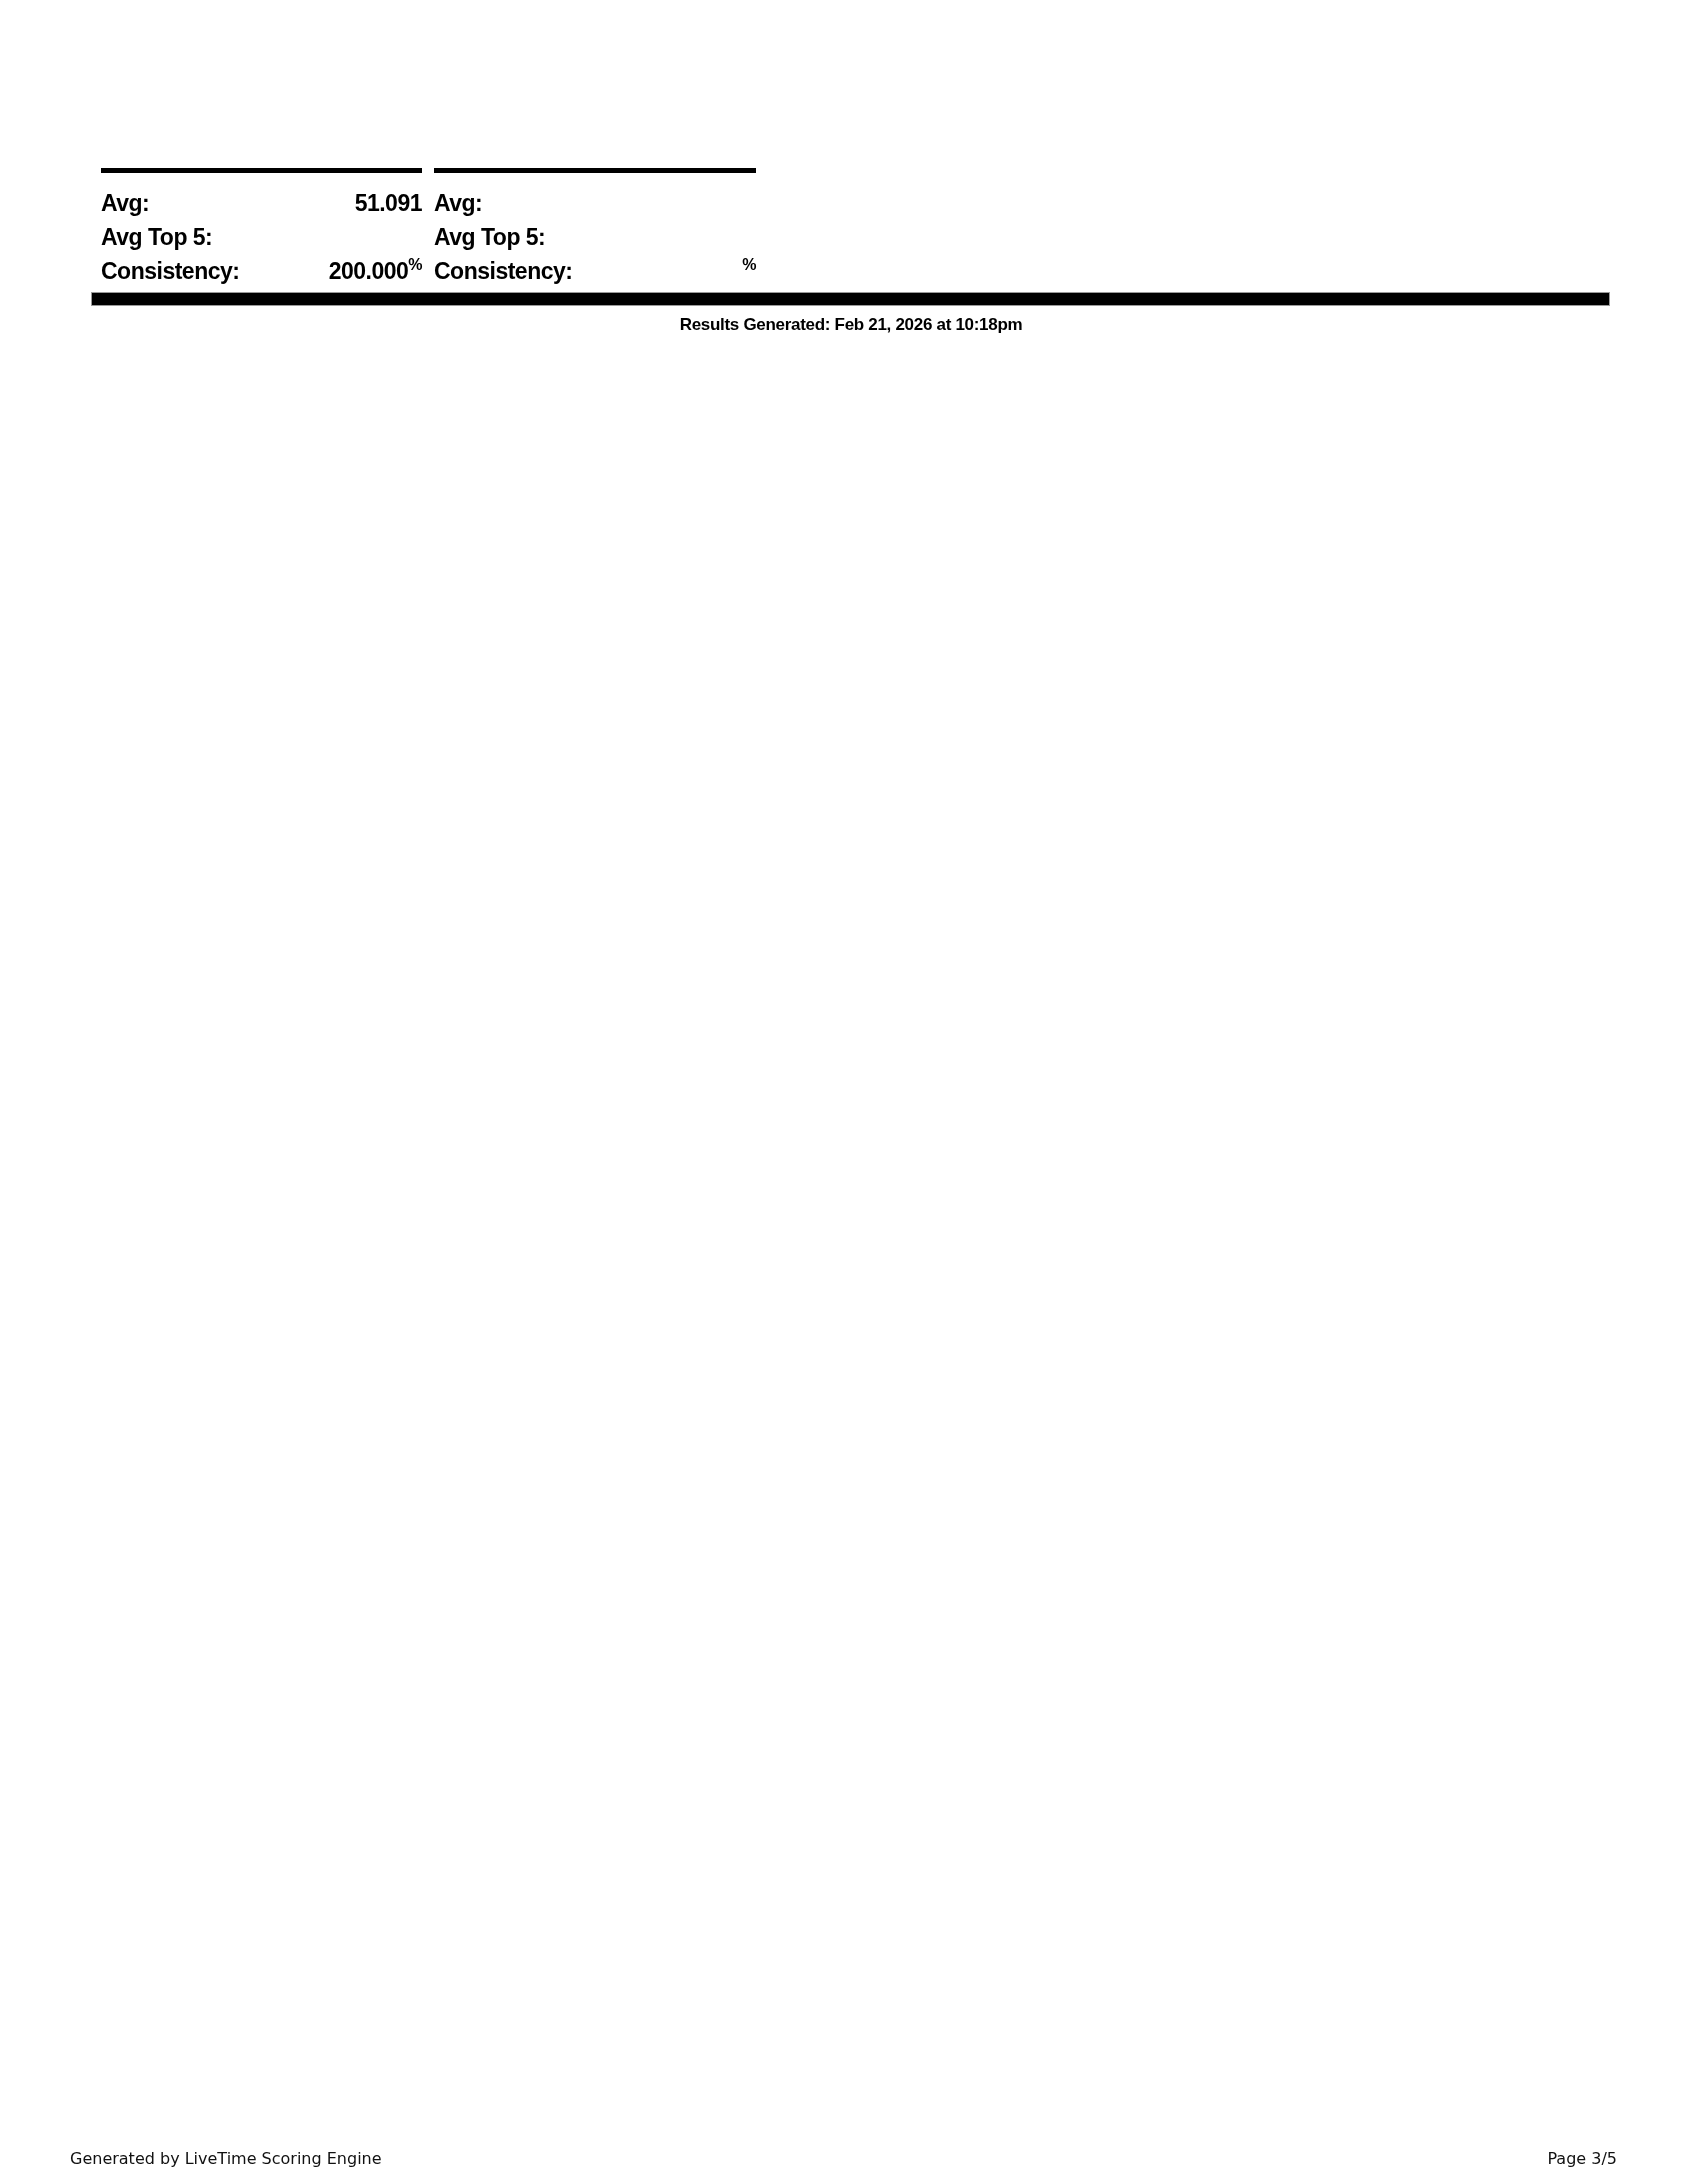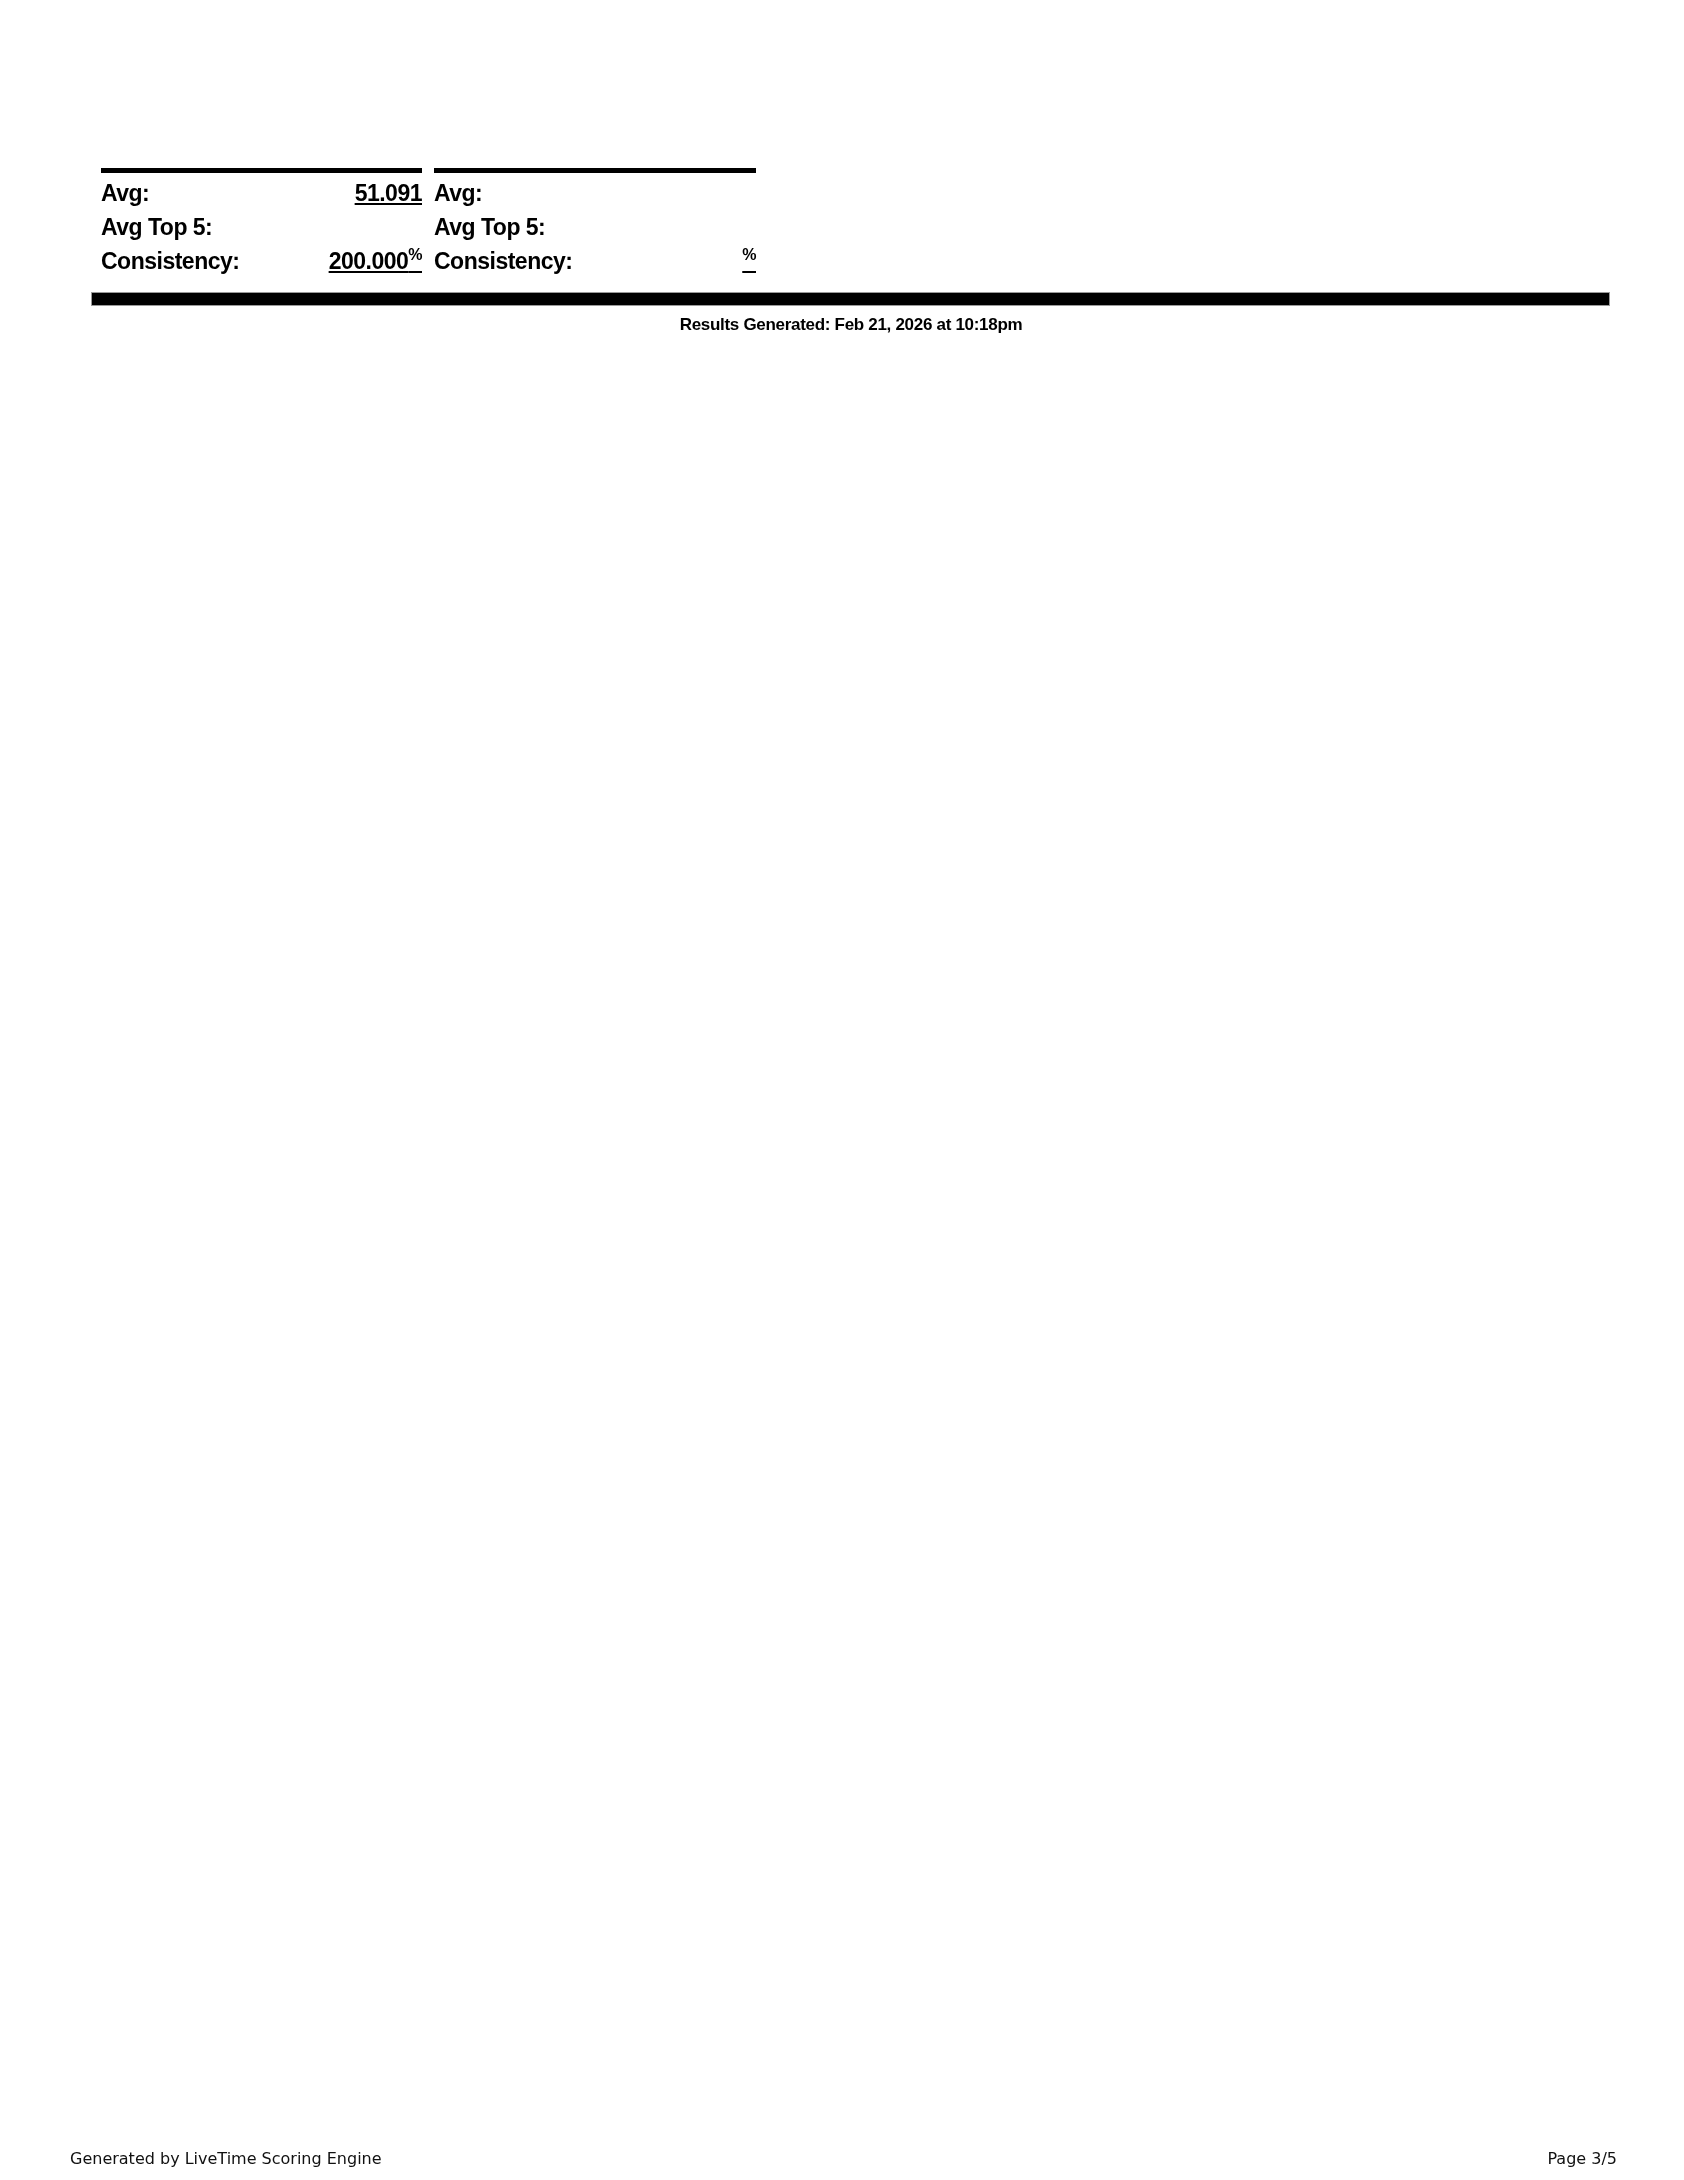--- a/index.html
+++ b/index.html
@@ -27,22 +27,22 @@
     display: flex;
     justify-content: space-between;
     align-items: baseline;
     height: 34px;
     line-height: 34px;
     font-weight: bold;
     font-size: 23px;
     letter-spacing: -0.5px;
     white-space: nowrap;
   }
-  .stat-label { text-align: center; }
-  .stat-value { text-align: right; text-decoration: underline; }
+  .stat-label { text-align: center; margin-top: 10px; }
+  .stat-value { text-align: right; }
   .stat-value .num { font-size: 23px; }
   .stat-value .pct {
     font-size: 16px;
     position: relative;
     top: -0.55em;
     vertical-align: baseline;
   }
 
   
   .divider {

